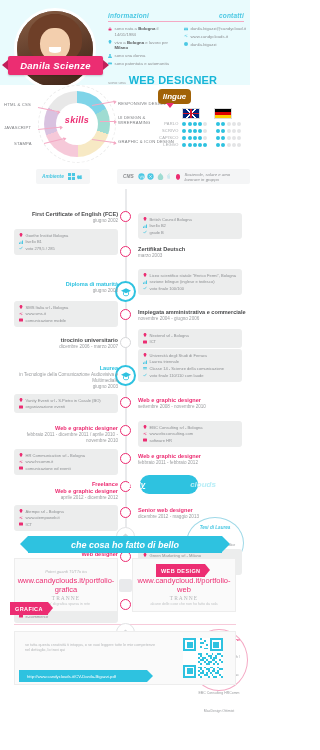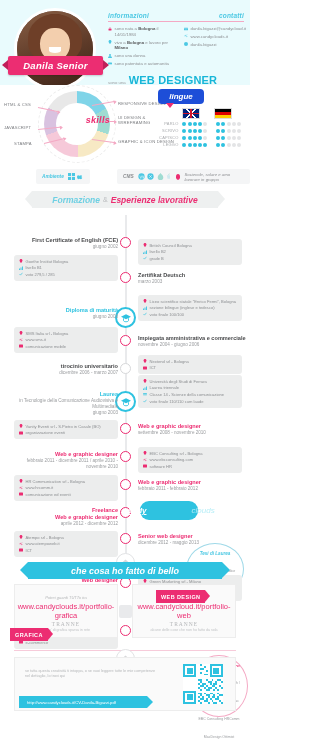--- a/index.html
+++ b/index.html
@@ -93,41 +93,41 @@
   }
   .donut:after {
     content:""; position:absolute; left:12px; top:12px; right:12px; bottom:12px;
     background:#fff; border-radius:50%;
   }
   .donut-ring {
     position:absolute; left:38px; top:0px; width:78px; height:78px;
     border-radius:50%; border:1px dashed #ececec;
   }
   .skills-word {
-    position:absolute; left:44px; top:30px; width:66px; text-align:right;
+    position:absolute; left:44px; top:30px; width:66px; text-align:center;
     font-size:9px; font-style:italic; font-weight:bold; color:#ec2d72;
     letter-spacing:.3px; z-index:3;
   }
   .sk-lbl { position:absolute; font-size:4.2px; color:#7b7d80; letter-spacing:.2px; white-space:nowrap; }
   .sk-1 { left:4px;  top:17px; }
   .sk-2 { left:118px; top:16px; }
   .sk-3 { left:118px; top:30px; width:48px; white-space:normal; line-height:1.3; }
   .sk-4 { left:118px; top:54px; }
   .sk-5 { left:4px; top:40px; }
   .sk-6 { left:14px; top:56px; }
   .lead { position:absolute; height:1px; background:#f4a9c4; transform-origin:left center; }
   .lead:after {
     content:""; position:absolute; right:-1px; top:-1.5px; width:0; height:0;
     border-left:3px solid #f4a9c4; border-top:2px solid transparent; border-bottom:2px solid transparent;
   }
 
   
   .lingue { position:absolute; left:158px; top:4px; width:88px; }
   .lingue-bub {
-    position:relative; width:46px; height:15px; background:#1d4ed8;
+    position:relative; width:33px; height:15px; background:#a16207;
     border-radius:4px; display:flex; align-items:center; justify-content:center;
   }
   .lingue-bub:after {
     content:""; position:absolute; left:8px; bottom:-4px; width:0; height:0;
     border-top:5px solid #ec2d72; border-left:4px solid transparent; border-right:4px solid transparent;
   }
   .lingue-bub span { color:#fff; font-size:8px; font-style:italic; font-weight:bold; }
   .flags { display:flex; gap:14px; margin:4px 0 2px 24px; }
   .flag { width:18px; height:11px; border:.5px solid #ddd; }
   .flag-uk {
@@ -224,21 +224,21 @@
   .card .row span { font-size:4.1px; color:#8d8f92; line-height:1.3; }
   .card .ic { flex:0 0 4px; width:4px; height:4px; margin-top:.3px; }
   .card .ic svg { width:4px; height:4px; display:block; }
 
   .candy {
     position:absolute; left:140px; top:0; width:58px; height:19px;
     background:#2ec2e0; border-radius:9px;
     display:flex; align-items:center; justify-content:center; gap:1px;
   }
   .candy .c1 { color:#fff; font-size:8px; font-weight:bold; font-style:italic;text-decoration:underline; }
-  .candy .c2 { color:#b8eef7; font-size:8px; font-weight:normal; font-style:italic;margin-left:44px; }
+  .candy .c2 { color:#b8eef7; font-size:8px; font-weight:bold; font-style:italic;margin-left:44px; }
 
   .bubble-tesi {
     position:absolute; left:186px; top:328px; width:58px; height:52px;
     border-radius:50%; border:1.5px solid #9fd9e8; background:#fff;
     padding:7px 6px 0; text-align:center;
   }
   .bubble-tesi .bt { font-size:4.6px; font-style:italic; font-weight:bold; color:#4cc8e3; display:block; margin-bottom:1.5px; }
   .bubble-tesi .bd { font-size:3.6px; color:#9a9c9f; line-height:1.35; }
   .bubble-tesi:after {
     content:""; position:absolute; left:-7px; top:22px; width:0; height:0;
@@ -328,21 +328,21 @@
 
   <div class="header">
     <div class="photo-wrap">
       <div class="photo-bg">
         <div class="photo-hair"></div>
         <div class="photo-face"></div>
         <div class="photo-smile"></div>
       </div>
     </div>
     <div class="name-ribbon">
-      <span>Danila Senior</span>
+      <span>Danila Scienze</span>
     </div>
 
     <div class="hdr-right">
       <div class="hdr-labels">
         <div class="lbl-info">informazioni</div>
         <div class="lbl-cont">contatti</div>
       </div>
       <div class="hdr-rule"></div>
       <div class="cols">
         <div class="col-a">
@@ -552,27 +552,20 @@
             <path d="M2.6 2.5a1.4 1.4 0 012.8 0" stroke="#9fdcd2" stroke-width=".5" fill="none"></path>
           </svg>
       </span>
     </div>
     <div class="tb-card tb-3">
       <span class="red-dot"></span>
       <span class="tb-note">Socievole, solare e amo lavorare in gruppo</span>
     </div>
   </div>
 
-  <div class="banner-wrap">
-    <div class="banner">
-      <span class="bn-a">Formazione</span>
-      <span class="bn-amp">&amp;</span>
-      <span class="bn-b">Esperienze lavorative</span>
-    </div>
-  </div>
 
   <div class="timeline" id="timeline">
     <div class="spine"></div>
 
     <div class="bubble-tesi">
       <span class="bt">Tesi di Laurea</span>
       <span class="bd">Ottimizzazione del codice PHP per l'indicizzazione dei motori di ricerca</span>
     </div>
     <div class="bubble-clienti">
       <span class="bt">ho lavorato per loro</span>

